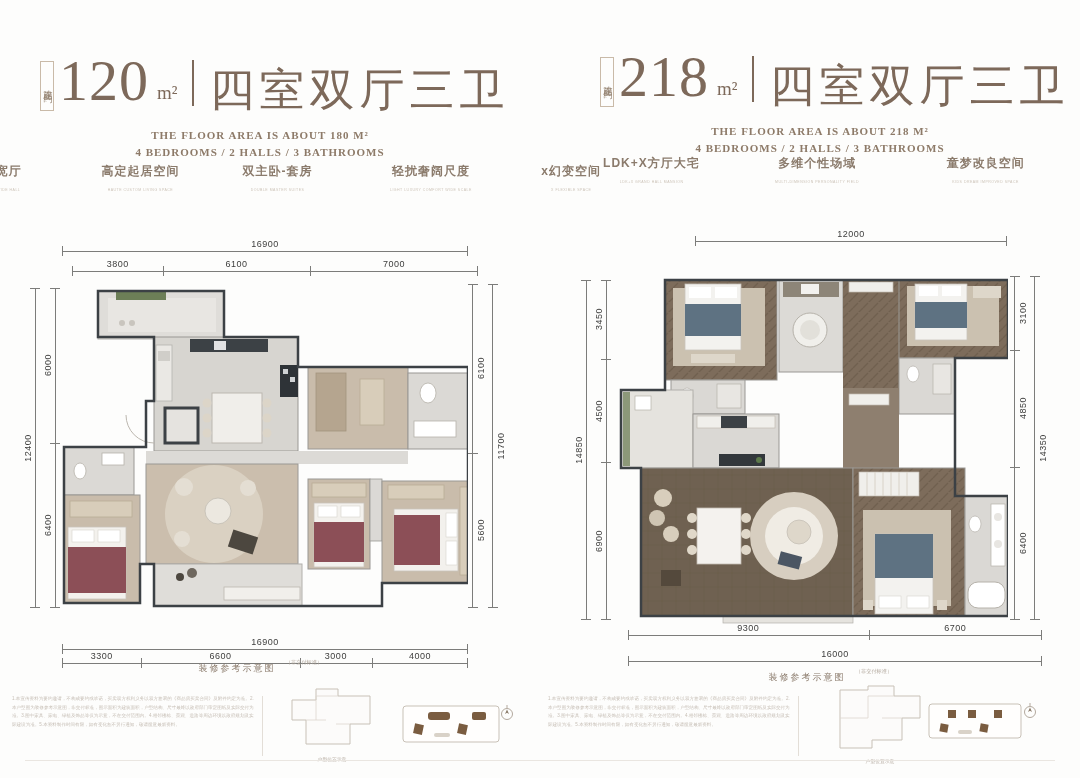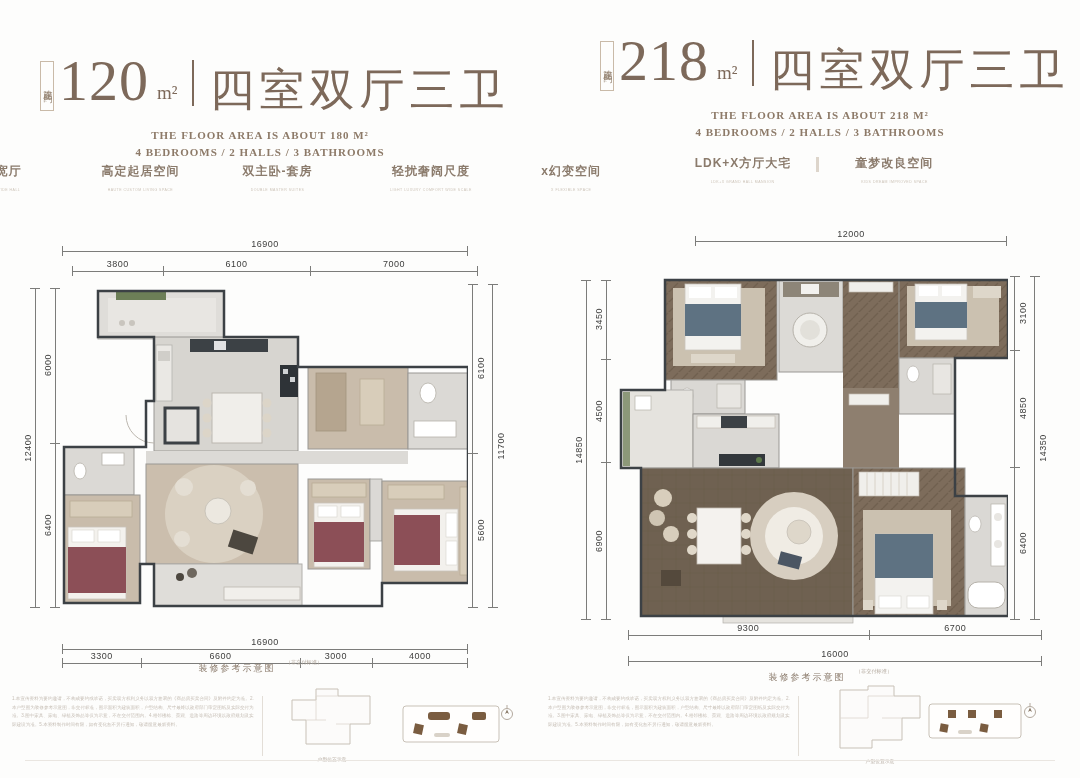--- a/index.html
+++ b/index.html
@@ -233,40 +233,44 @@
   </div>
   <div class="dimh" style="left:62px;top:634px;width:406px">
     <div class="sg" style="flex:1">
         <span>16900</span>
       </div>
   </div>
   <div class="caption" style="left:62px;top:657px;width:406px">
     <span class="c1">装修参考示意图</span><span class="c2">（非交付标准）</span>
   </div>
 
-  <div class="hdr" style="left:600px;top:32px;width:440px">
+  <div class="hdr" style="left:600px;top:48px;width:440px">
     <div class="hdr-row">
       <span class="mianji">建面约</span>
       <span class="num">218</span>
       <span class="unit">m²</span>
       <span class="tdiv"></span>
       <span class="tzh">四室双厅三卫</span>
     </div>
     <div class="sub">
       <div>THE FLOOR AREA IS ABOUT 218 M²</div>
       <div>4 BEDROOMS / 2 HALLS / 3 BATHROOMS</div>
     </div>
   </div>
 
   <div class="tags" style="left:590px;top:155px;width:460px">
     <div class="tag">
       <div class="tag-zh">LDK+X方厅大宅</div>
       <div class="tag-en"><span>LDK+X GRAND HALL MANSION</span></div>
     </div>
     <div class="tsep"></div>
+    <div class="tag">
+      <div class="tag-zh">多维个性场域</div>
+      <div class="tag-en"><span>MULTI-DIMENSION PERSONALITY FIELD</span></div>
+    </div>
     <div class="tsep"></div>
     <div class="tsep"></div>
     <div class="tag">
       <div class="tag-zh">童梦改良空间</div>
       <div class="tag-en"><span>KIDS DREAM IMPROVED SPACE</span></div>
     </div>
   </div>
 
   <div class="dimh" style="left:695px;top:226px;width:312px">
     <div class="sg" style="flex:1">

